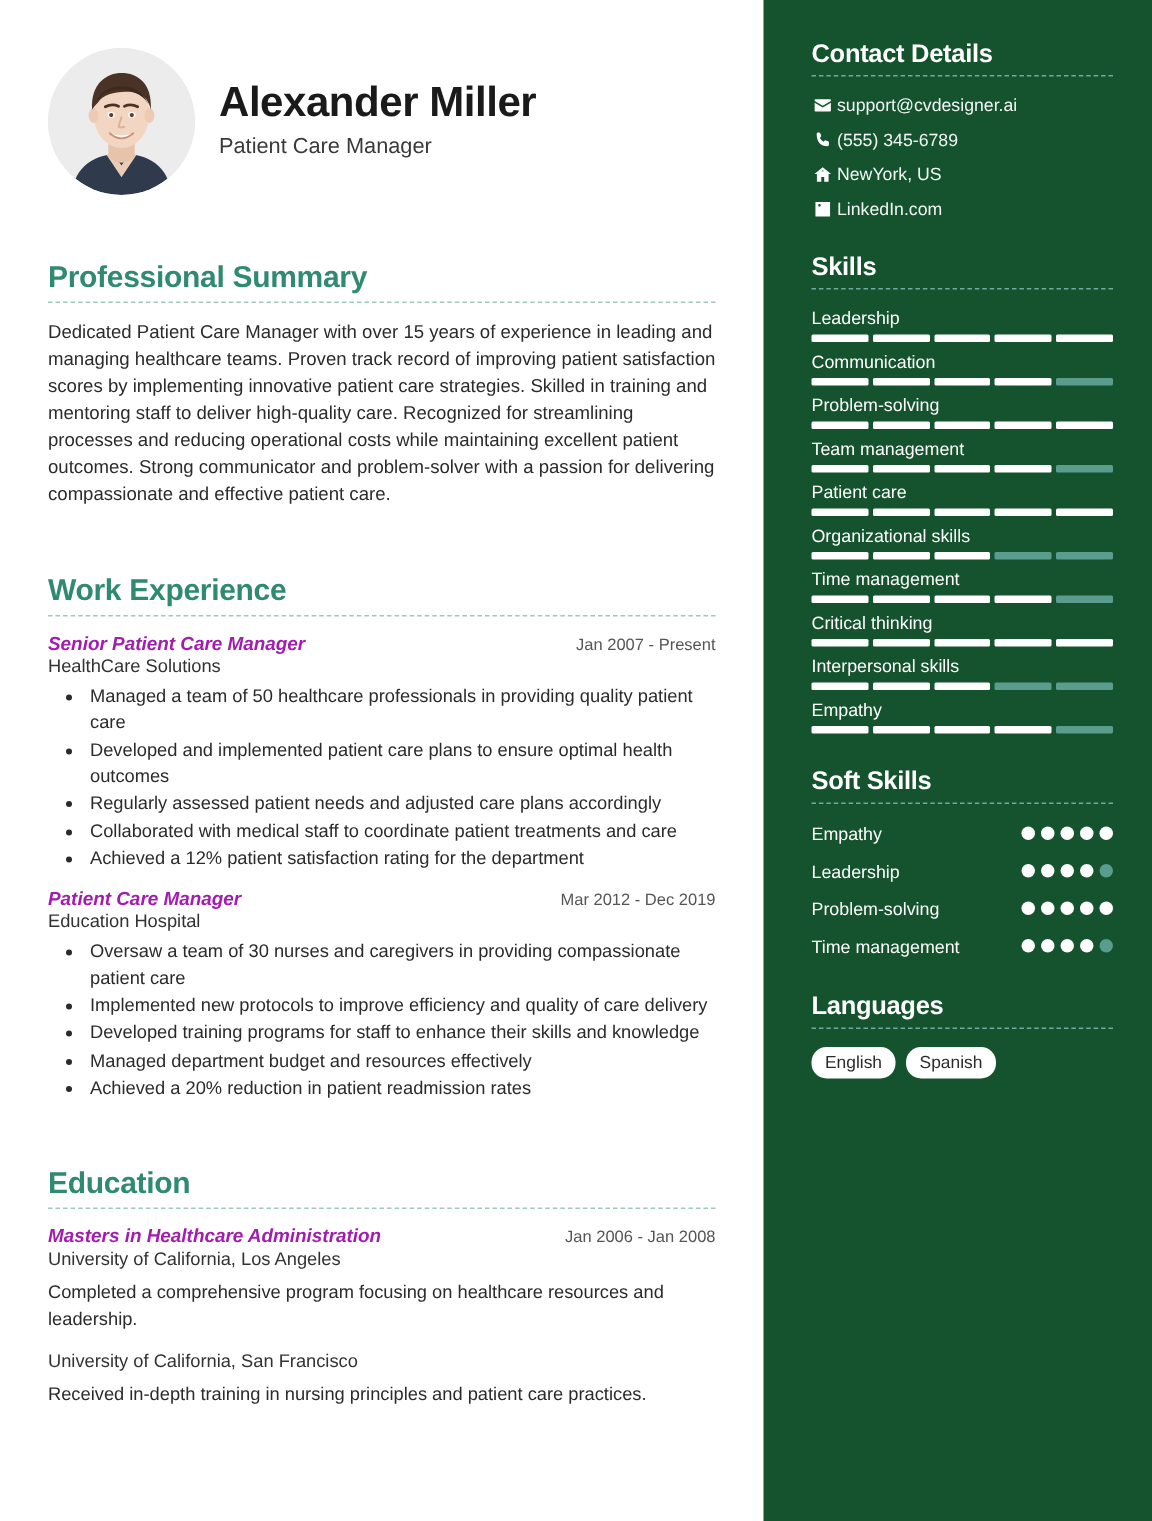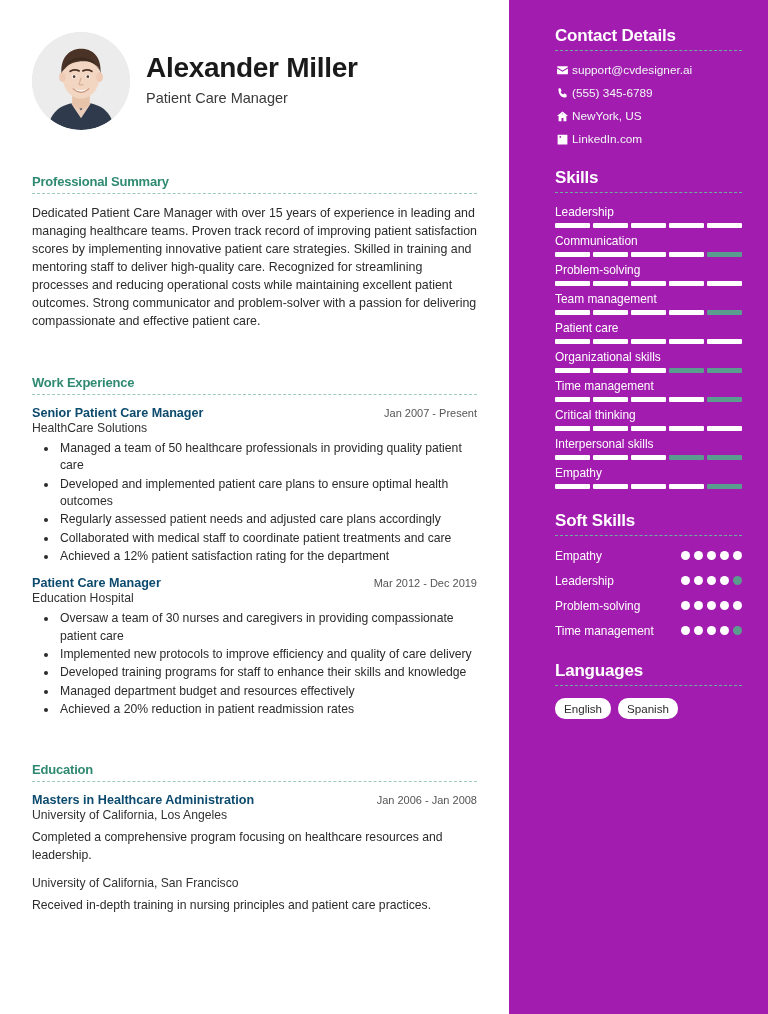--- a/index.html
+++ b/index.html
@@ -56,21 +56,21 @@
   }
   .job-title {
     font-size: 14.5px;
     color: #3a3a3a;
     margin-top: 5px;
   }
 
   .section { margin-bottom: 19px; }
 
   .section-title {
-    font-size: 13px;
+    font-size: 20px;
     font-weight: bold;
     color: #2f8a71;
     letter-spacing: -0.2px;
     margin-bottom: 4px;
     margin-top: 44px;
   }
   .dash-rule {
     border-top: 1.5px dashed #9ecabb;
     margin-bottom: 11px;
   }
@@ -86,21 +86,22 @@
 
   .entry-head {
     display: flex;
     justify-content: space-between;
     align-items: baseline;
     gap: 10px;
   }
   .entry-role {
     font-size: 12.6px;
     font-weight: bold;
-    color: #0c4a6e;
+    color: #a21caf;
+    font-style: italic;
   }
   .entry-date {
     font-size: 11px;
     color: #555;
     white-space: nowrap;
     flex-shrink: 0;
   }
   .entry-org {
     font-size: 12.2px;
     color: #333;
@@ -122,23 +123,23 @@
   .edu-desc {
     font-size: 12.2px;
     line-height: 1.45;
     color: #2b2b2b;
     margin-top: 7px;
   }
 
   
   .sidebar {
     width: 259px;
-    background: #a21caf;
+    background: #14532d;
     color: #ffffff;
-    padding: 26px 26px 0 46px;
+    padding: 26px 26px 0 32px;
   }
 
   .side-section { margin-bottom: 22px; }
 
   .side-title {
     font-size: 17px;
     font-weight: bold;
     color: #ffffff;
     letter-spacing: -0.2px;
     margin-bottom: 4px;

